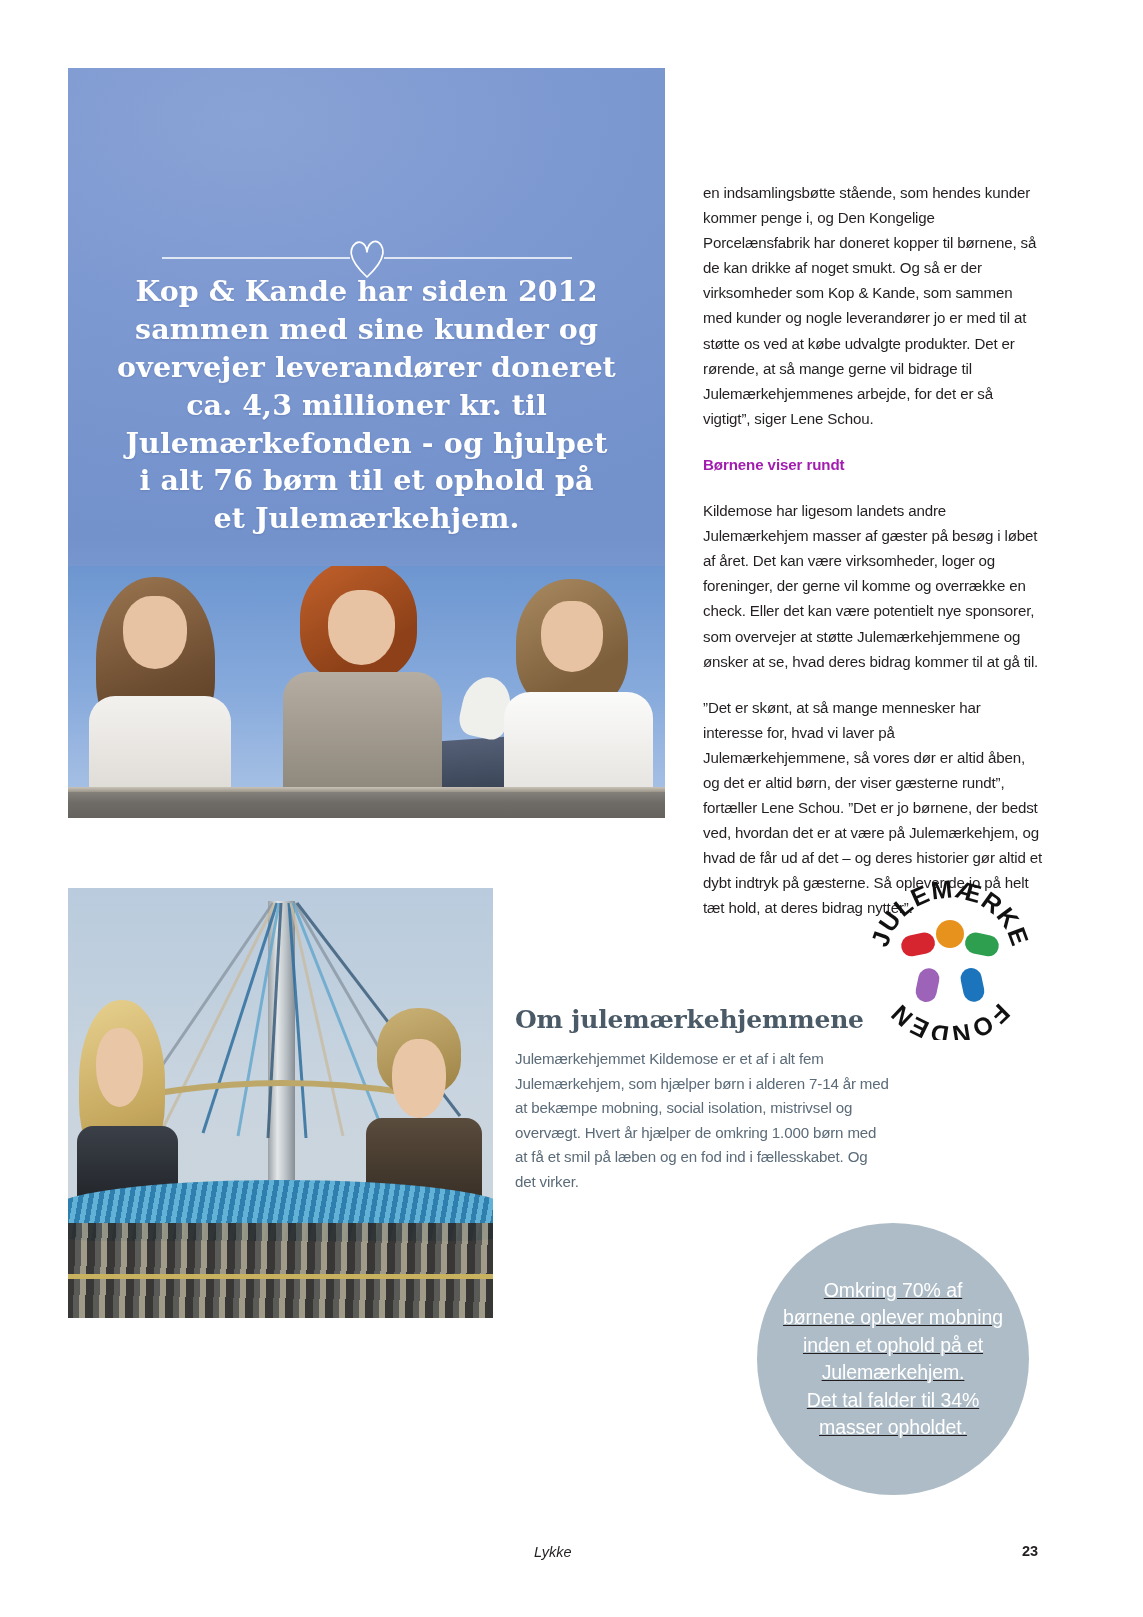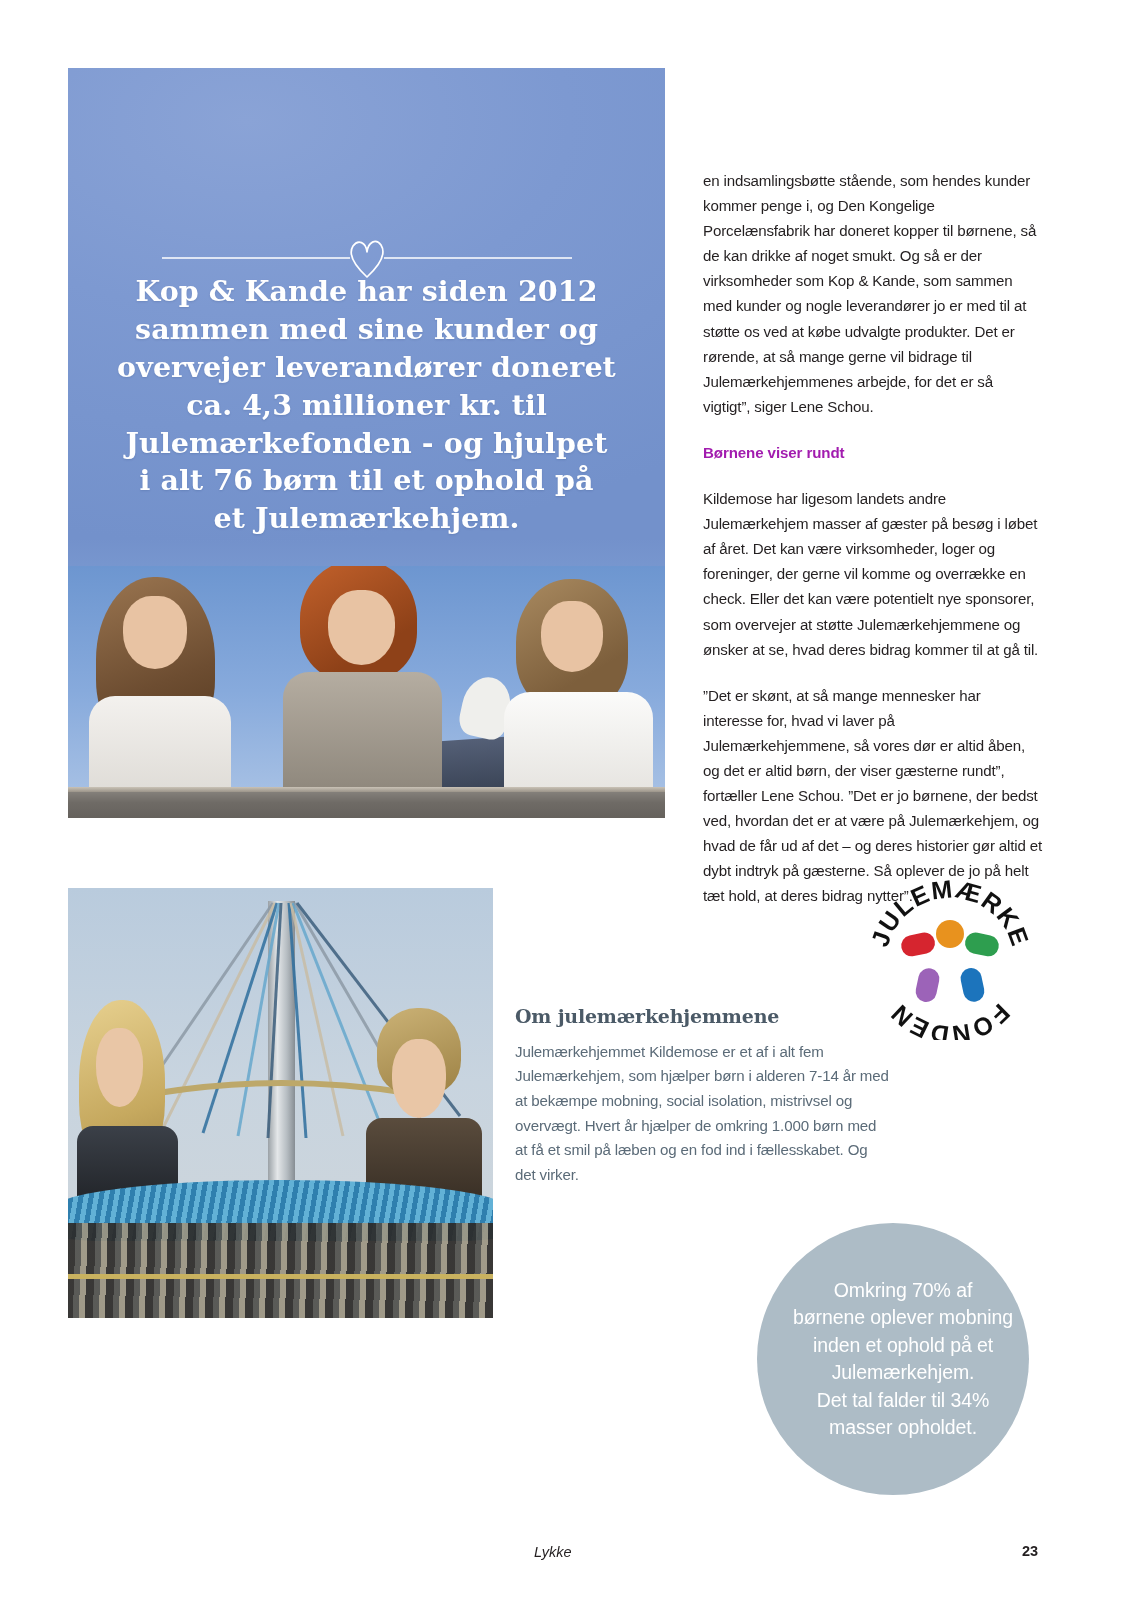--- a/index.html
+++ b/index.html
@@ -172,21 +172,21 @@
   .kid2 .k-hair { left:10%; top:0; width:70%; height:46%;
      background:linear-gradient(160deg,#cbb276,#9c8144); }
   .kid2 .k-face { left:22%; top:16%; width:46%; height:42%; }
   .kid2 .k-body { left:0; width:98%; height:42%;
      background:linear-gradient(to bottom,#5a4c3d,#3a3026); }
 
   
   .col-right {
     position: absolute;
     left: 703px;
-    top: 168px;
+    top: 180px;
     width: 340px;
   }
   .body-text {
     font-family: "Liberation Sans", sans-serif;
     font-size: 15.1px;
     line-height: 25.1px;
     color: #231f20;
     letter-spacing: -0.15px;
   }
   .body-text p { margin: 0 0 21px 0; }
@@ -211,21 +211,21 @@
   
   .om {
     position: absolute;
     left: 515px;
     top: 1005px;
     width: 375px;
   }
   .om-title {
     font-family: "DejaVu Serif", "Liberation Serif", serif;
     font-weight: 700;
-    font-size: 19px;
+    font-size: 25px;
     line-height: 1.2;
     color: #4b5a67;
     margin: 0 0 12px 0;
     letter-spacing: -0.2px;
   }
   .om-text {
     font-family: "Liberation Sans", sans-serif;
     font-size: 15.1px;
     line-height: 24.6px;
     color: #5b6b78;
@@ -237,21 +237,22 @@
   .stat-circle {
     position: absolute;
     left: 757px;
     top: 1223px;
     width: 272px;
     height: 272px;
     border-radius: 50%;
     background: #adbcc6;
     display: flex;
     align-items: center;
-    justify-content: flex-end;
+    justify-content: center;
+    text-decoration: underline;
   }
   .stat-text {
     color: #ffffff;
     text-align: center;
     font-family: "Liberation Sans", sans-serif;
     font-size: 19.5px;
     line-height: 27.5px;
     letter-spacing: -0.1px;
     width: 252px;
   }

